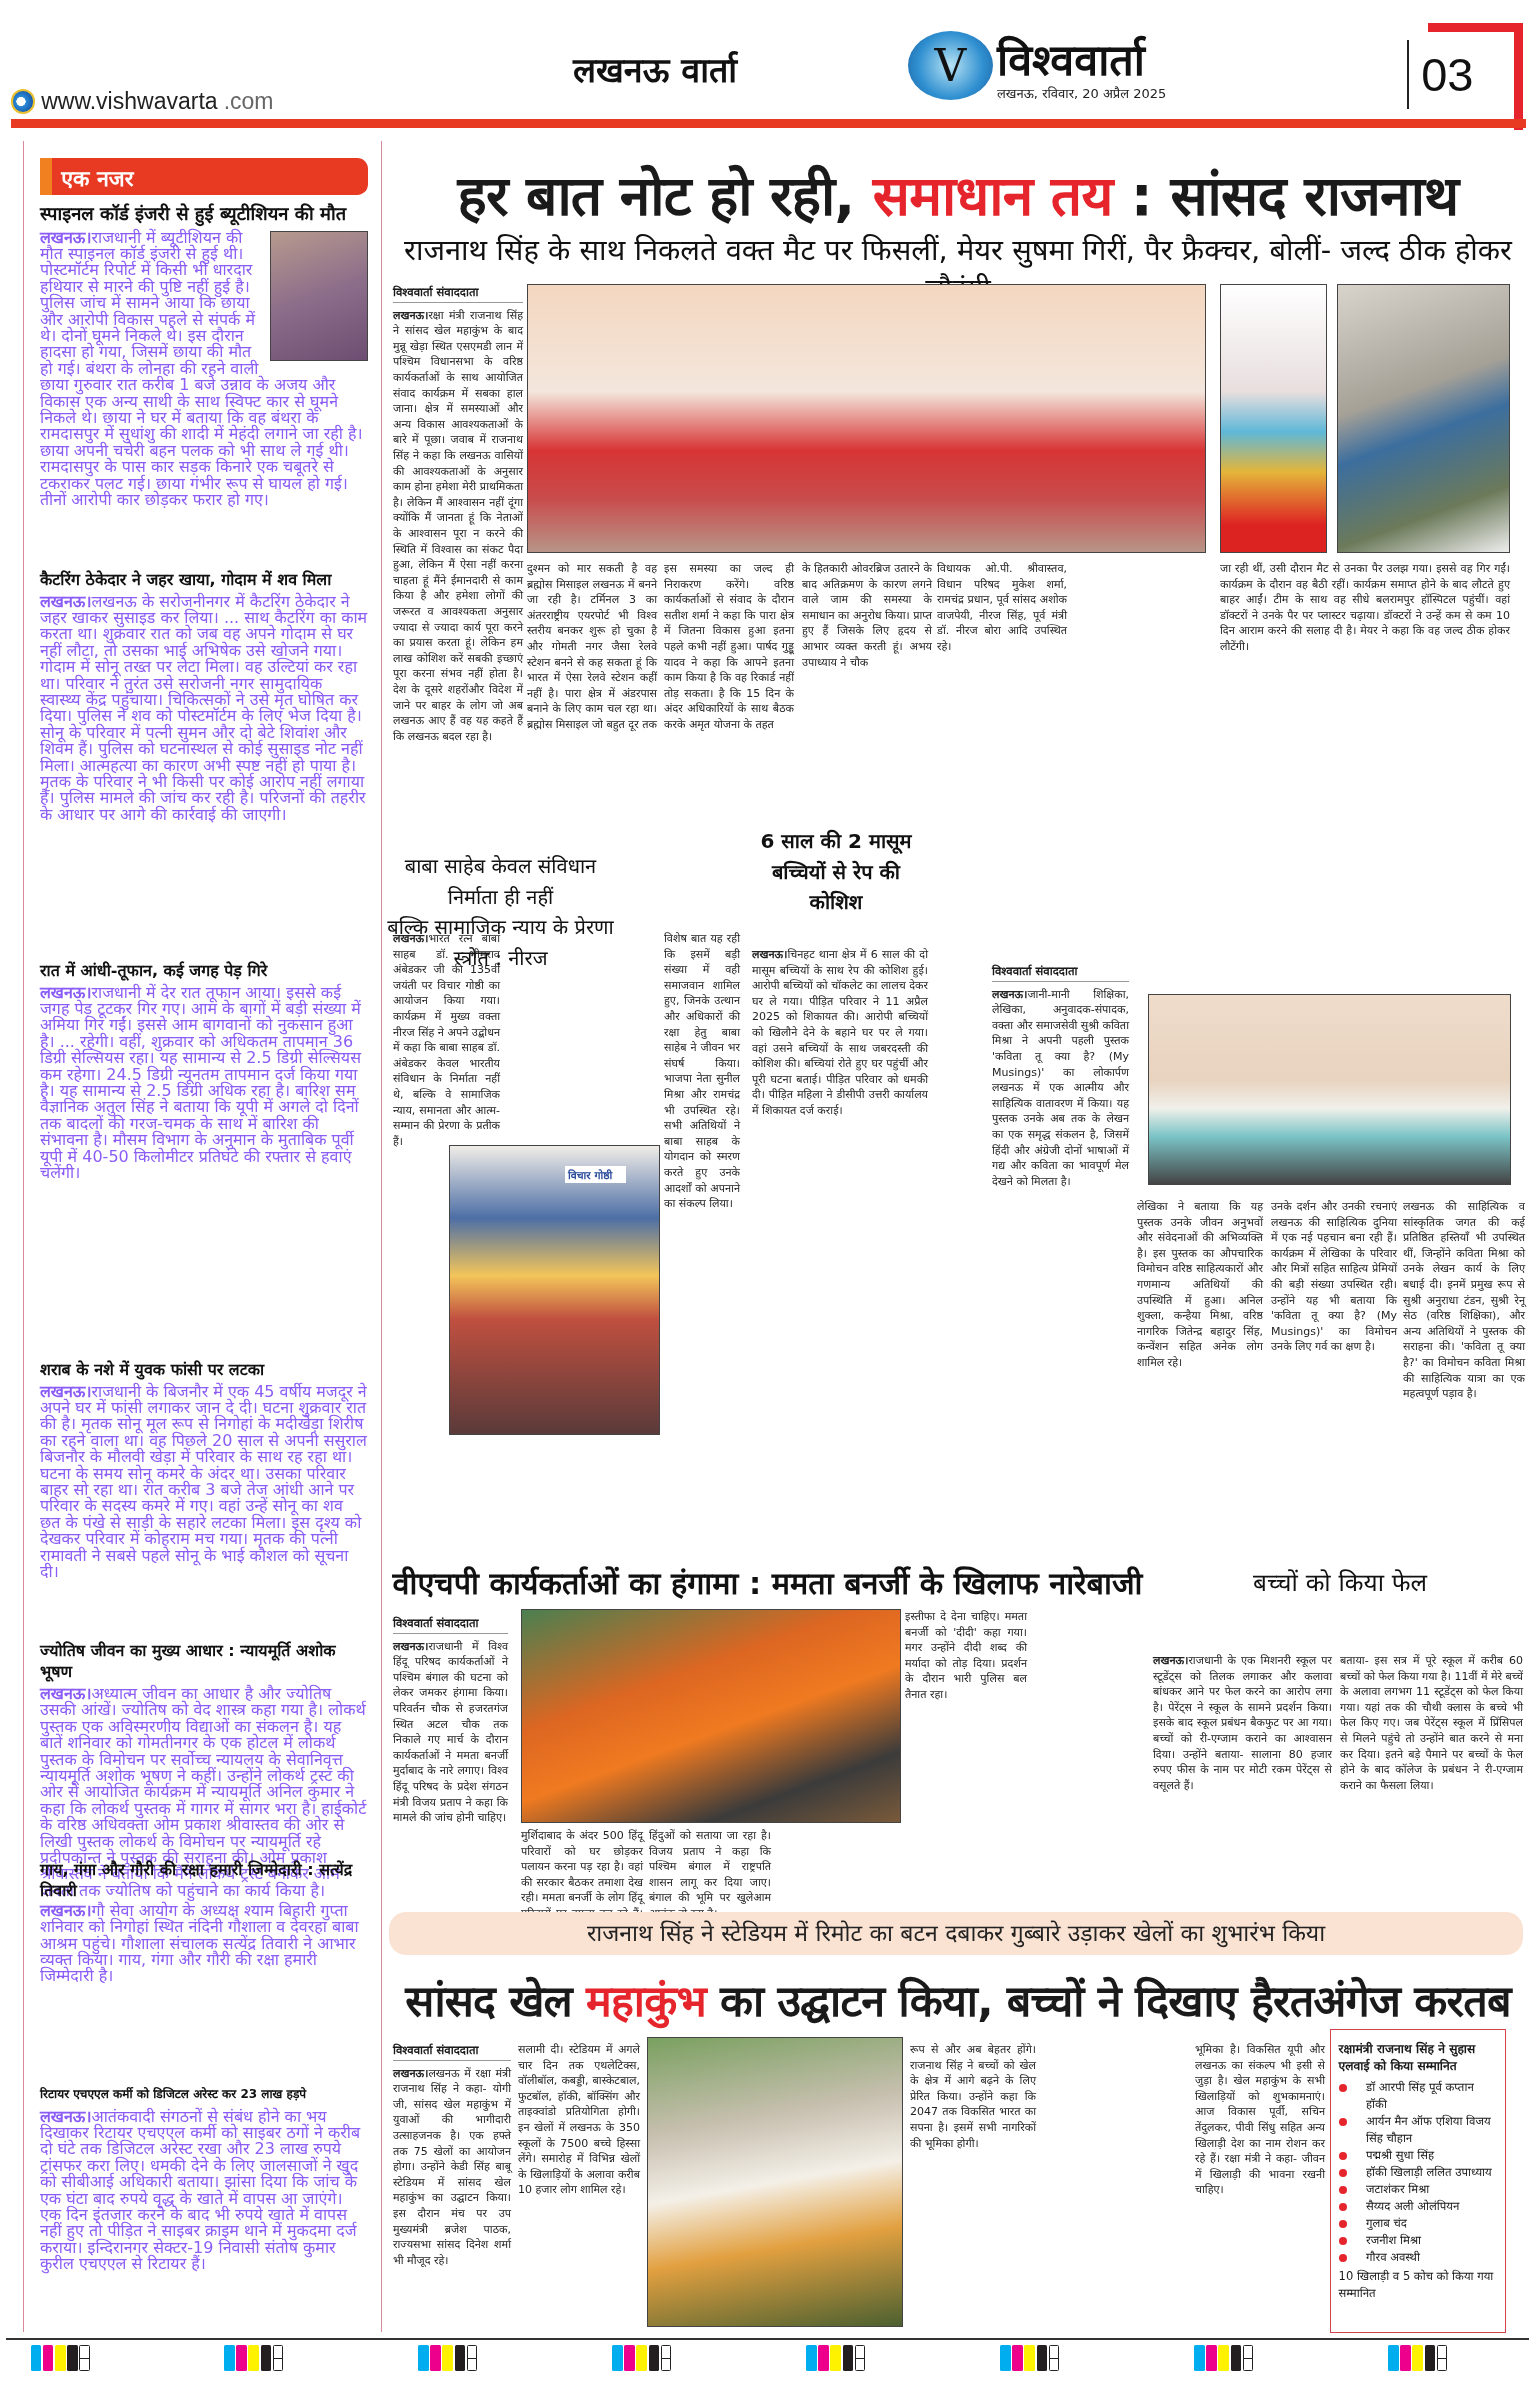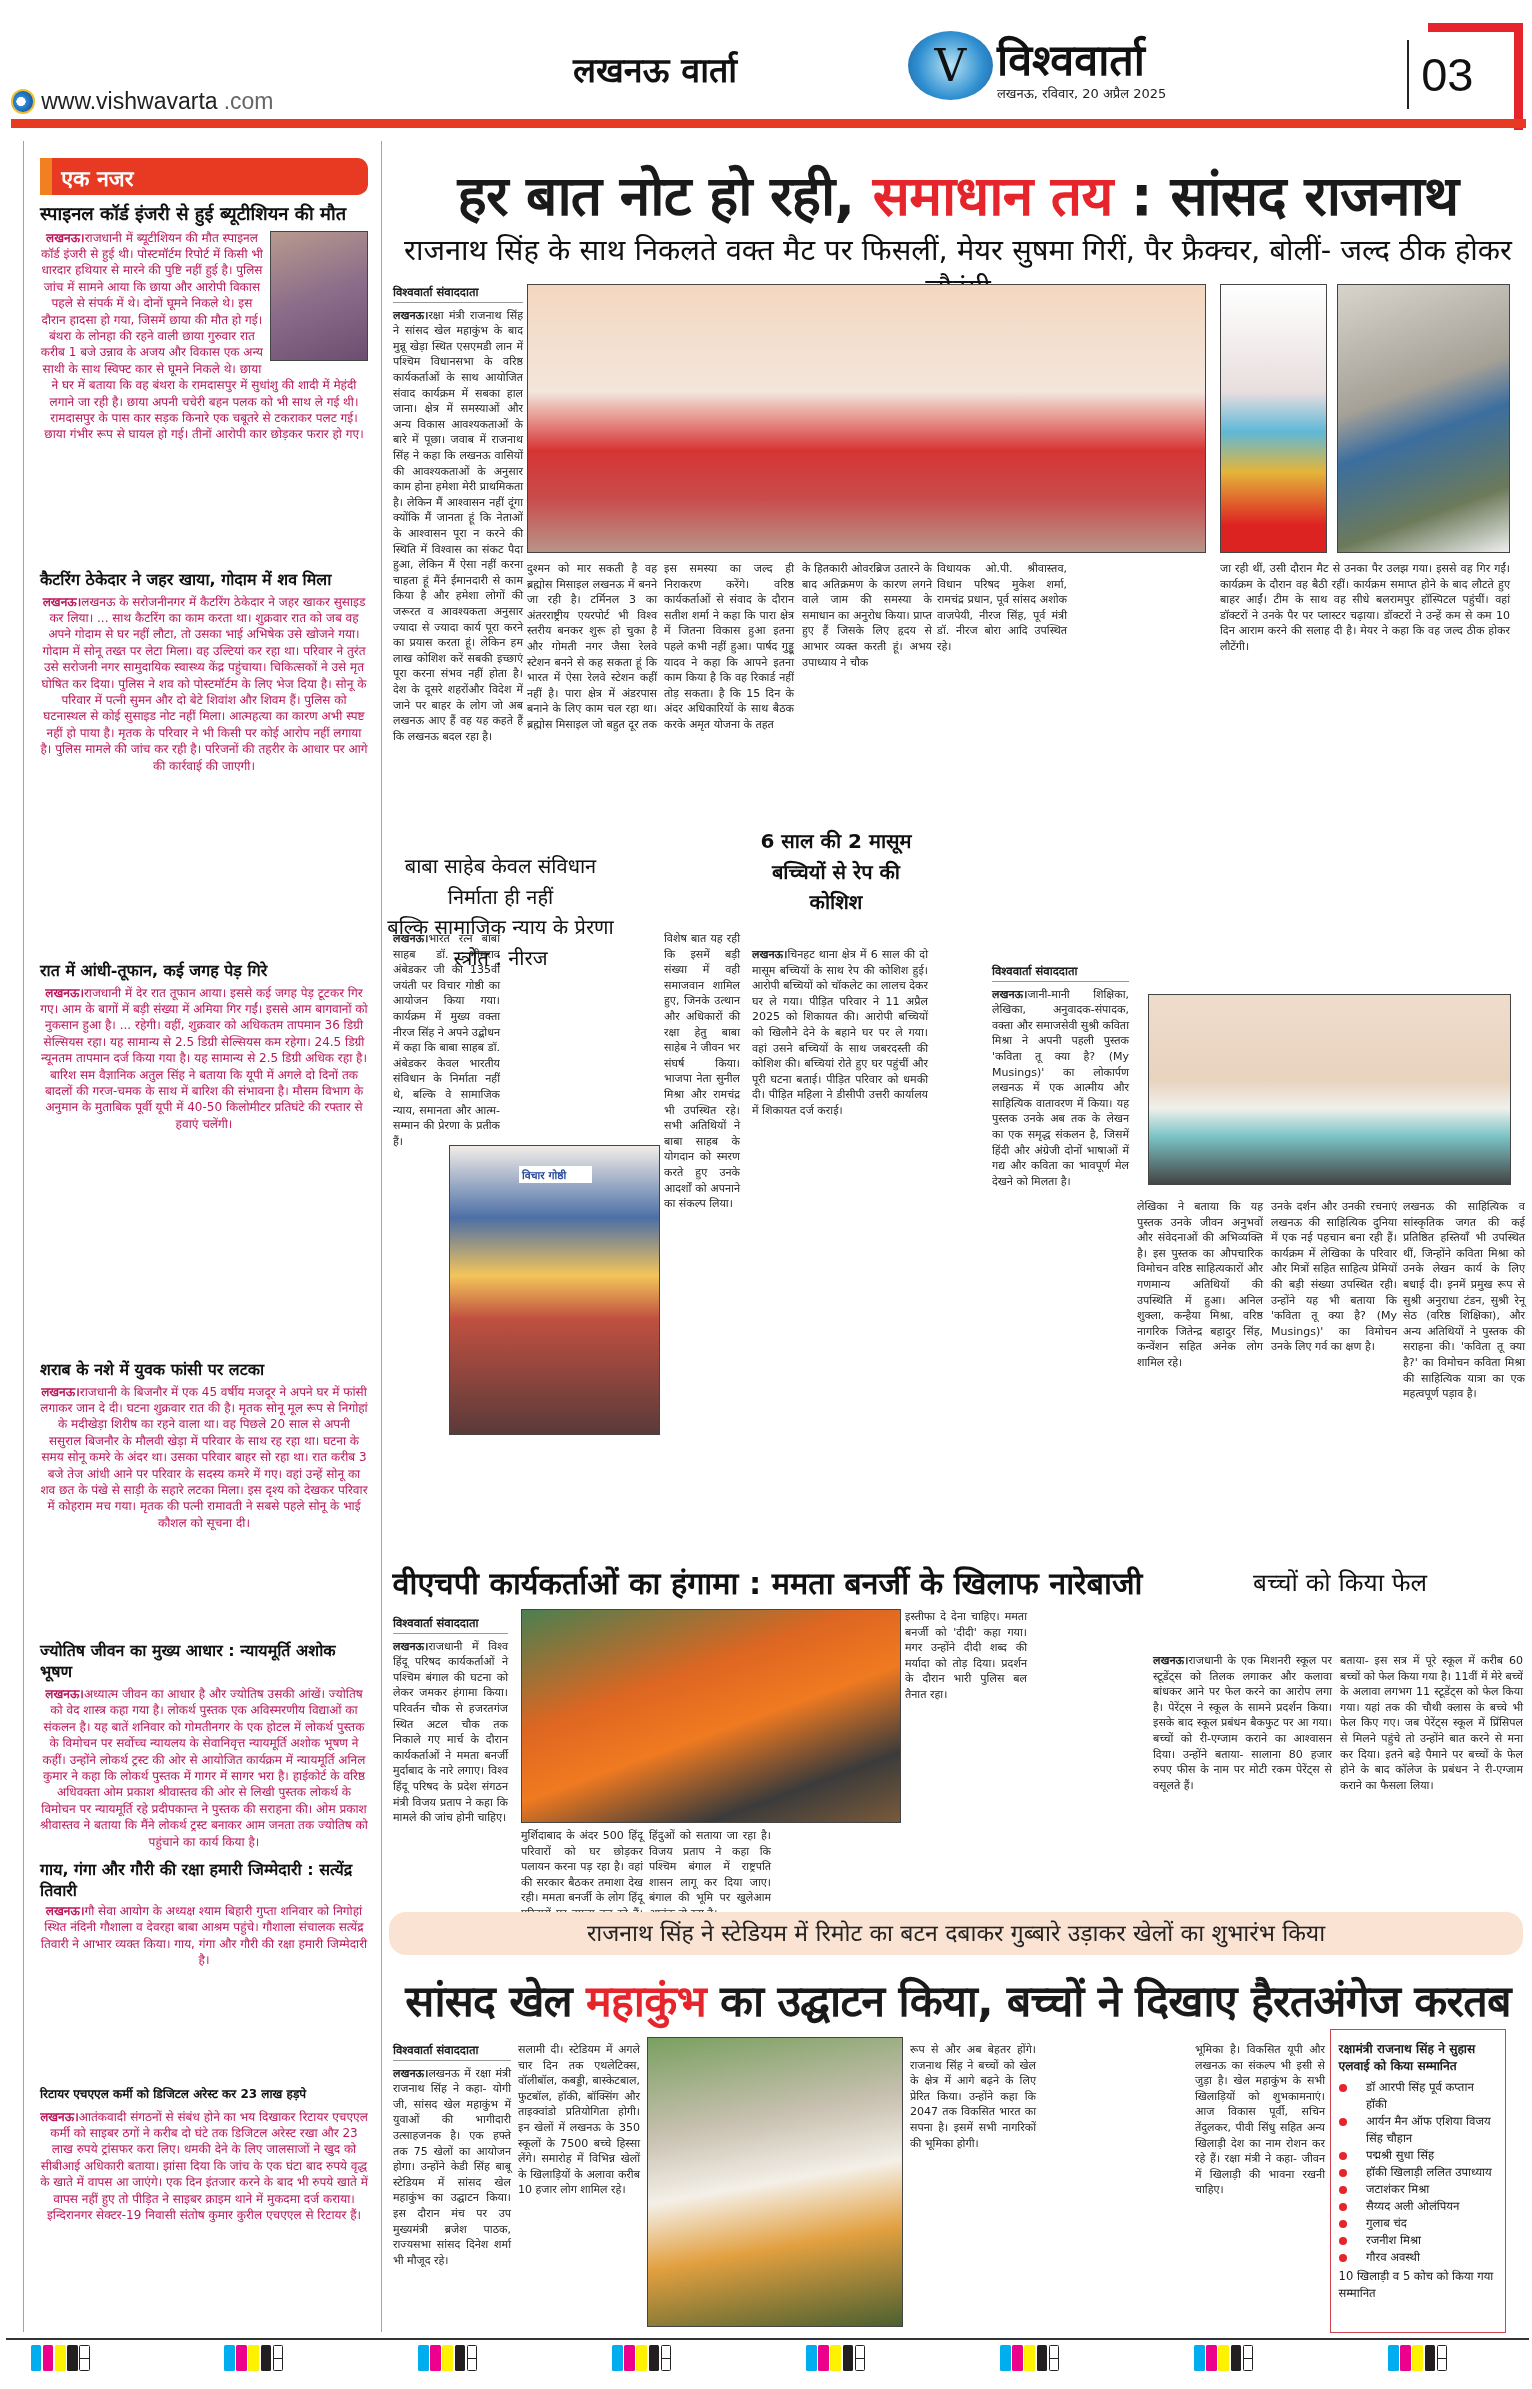--- a/index.html
+++ b/index.html
@@ -11,21 +11,21 @@
 .hdr-title{left:573px;top:46px;font-size:34px;font-weight:bold;color:#111}
 .logo{left:908px;top:30.5px;width:85px;height:69px;border-radius:50%;background:radial-gradient(circle,#b7e3f5 0%,#2f8fd0 60%,#1b5e9e 100%);display:flex;align-items:center;justify-content:center;font-size:44px;color:#111;font-family:"DejaVu Serif",serif}
 .brand{left:947px;top:29px;font-size:43px;font-weight:bold;color:#111;padding-left:50px}
 .dateline{left:945px;top:84px;font-size:13px;color:#222;padding-left:52px}
 .pageno{left:1407px;top:40px;font-size:47px;color:#111;border-left:2.3px solid #222;padding-left:12.2px;height:69px;line-height:69px;font-family:"Liberation Sans",sans-serif}
 .pg-corner{left:1428px;top:23px;width:95px;height:107px;border-top:9.2px solid #e5242b;border-right:9.2px solid #e5242b}
 .redbar{left:10.7px;top:119px;width:1515px;height:9.2px;background:#e83a23}
 .leftbox{left:23px;top:141px;width:359px;height:2191px;border:1.5px solid #d98a99;border-top:none;border-bottom:none}
 .ekbar{left:40px;top:158px;width:328px;height:37px;background:#e83a23;border-radius:0 10.7px 10.7px 0;border-left:12.2px solid #f08020;color:#fff;font-size:21.4px;font-weight:bold;padding:4.6px 9.2px}
 .lh{font-weight:bold;color:#111}
-.ltxt{font-size:12px;line-height:16.4px;color:#be185d;text-align:center}
+.ltxt{font-size:16px;line-height:16.4px;color:#8b5cf6;text-align:left}
 .ltxt b{font-weight:bold}
 .photo{background:#ccc;border:0.8px solid #444;overflow:hidden}
 .main-head{left:393px;top:156px;width:1130px;font-size:55px;font-weight:bold;text-align:center;letter-spacing:-0.8px}
 .red{color:#e5242b}
 .sub-head{left:393px;top:229px;width:1130px;font-size:29px;text-align:center;color:#111}
 .byline{font-size:11.5px;font-weight:bold;border-bottom:1.5px solid #999;padding-bottom:3.1px;margin-bottom:4.6px}
 .col{font-size:11px;line-height:15.6px;text-align:justify;color:#222}
 .colwrap{position:absolute}
 .h2{font-weight:bold;text-align:center;color:#111}
 .banner{left:389px;top:1912px;width:1134px;height:43px;background:#fbe3d3;border-radius:17px;text-align:center;font-size:23px;line-height:43px;color:#222}
@@ -127,21 +127,21 @@
   </div>
 
 <div class="abs h2" style="left:386px;top:851px;width:229px;font-size:20px;line-height:30.5px;font-weight:normal">
   <div>बाबा साहेब केवल संविधान निर्माता ही नहीं</div>
   <div>बल्कि सामाजिक न्याय के प्रेरणा स्त्रोत : नीरज</div>
 </div>
 <div class="colwrap" style="left:393px;top:931px;width:107px">
   <div class="col"><b>लखनऊ।</b><span>भारत रत्न बाबा साहब डॉ. भीमराव अंबेडकर जी की 135वीं जयंती पर विचार गोष्ठी का आयोजन किया गया। कार्यक्रम में मुख्य वक्ता नीरज सिंह ने अपने उद्बोधन में कहा कि बाबा साहब डॉ. अंबेडकर केवल भारतीय संविधान के निर्माता नहीं थे, बल्कि वे सामाजिक न्याय, समानता और आत्म-सम्मान की प्रेरणा के प्रतीक हैं।</span></div>
 </div>
 <div class="abs photo" style="left:449px;top:1145px;width:211px;height:290px;background:linear-gradient(180deg,#f1ede8 0%,#4d6fa6 25%,#f3c55a 45%,#c05040 60%,#5a3a3a 100%)">
-  <div style="margin:20px 0 0 69px;font-size:10.7px;font-weight:bold;color:#2a4c9a;background:#fff;padding:1.5px 3.1px;width:73px">विचार गोष्ठी</div>
+  <div style="margin:20px 0 0 115px;font-size:10.7px;font-weight:bold;color:#2a4c9a;background:#fff;padding:1.5px 3.1px;width:61px">विचार गोष्ठी</div>
 </div>
 <div class="colwrap" style="left:664px;top:931px;width:76px">
     <div class="col">विशेष बात यह रही कि इसमें बड़ी संख्या में वही समाजवान शामिल हुए, जिनके उत्थान और अधिकारों की रक्षा हेतु बाबा साहेब ने जीवन भर संघर्ष किया। भाजपा नेता सुनील मिश्रा और रामचंद्र भी उपस्थित रहे। सभी अतिथियों ने बाबा साहब के योगदान को स्मरण करते हुए उनके आदर्शों को अपनाने का संकल्प लिया।</div>
   </div>
 
 <div class="abs h2" style="left:752px;top:826px;width:168px;font-size:20px;line-height:30.5px">6 साल की 2 मासूम बच्चियों से रेप की कोशिश</div>
 <div class="colwrap" style="left:752px;top:947px;width:176px">
   <div class="col"><b>लखनऊ।</b><span>चिनहट थाना क्षेत्र में 6 साल की दो मासूम बच्चियों के साथ रेप की कोशिश हुई। आरोपी बच्चियों को चॉकलेट का लालच देकर घर ले गया। पीड़ित परिवार ने 11 अप्रैल 2025 को शिकायत की। आरोपी बच्चियों को खिलौने देने के बहाने घर पर ले गया। वहां उसने बच्चियों के साथ जबरदस्ती की कोशिश की। बच्चियां रोते हुए घर पहुंचीं और पूरी घटना बताई। पीड़ित परिवार को धमकी दी। पीड़ित महिला ने डीसीपी उत्तरी कार्यालय में शिकायत दर्ज कराई।</span></div>
 </div>
 

